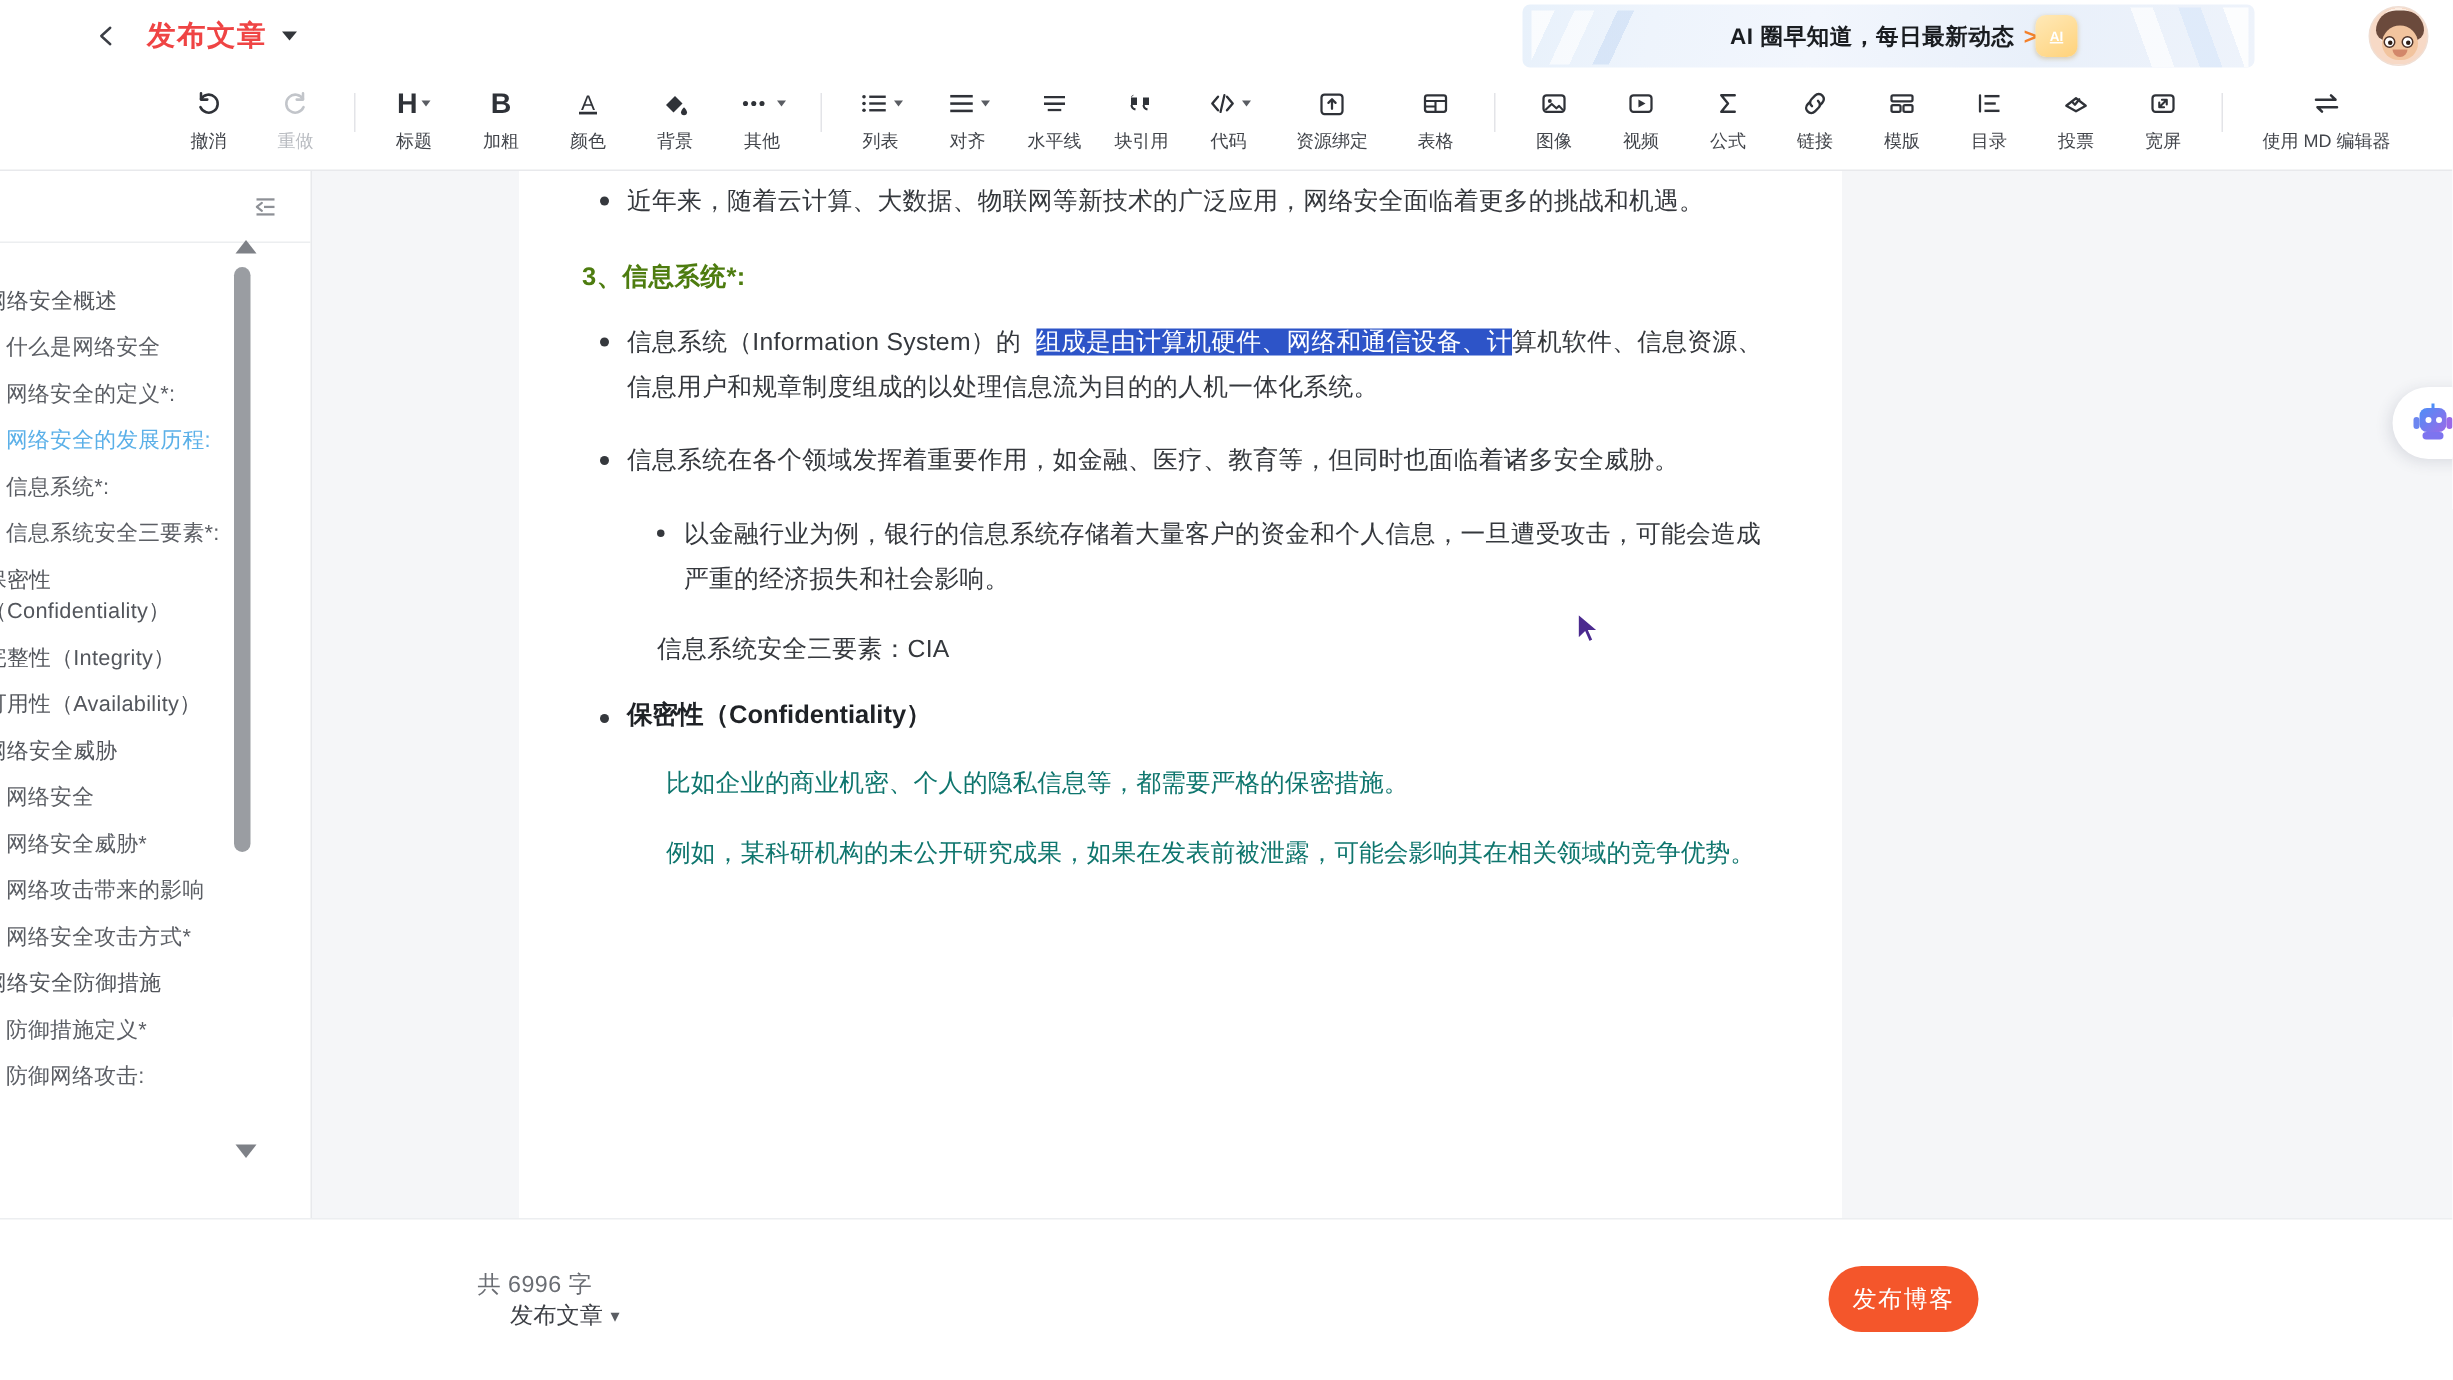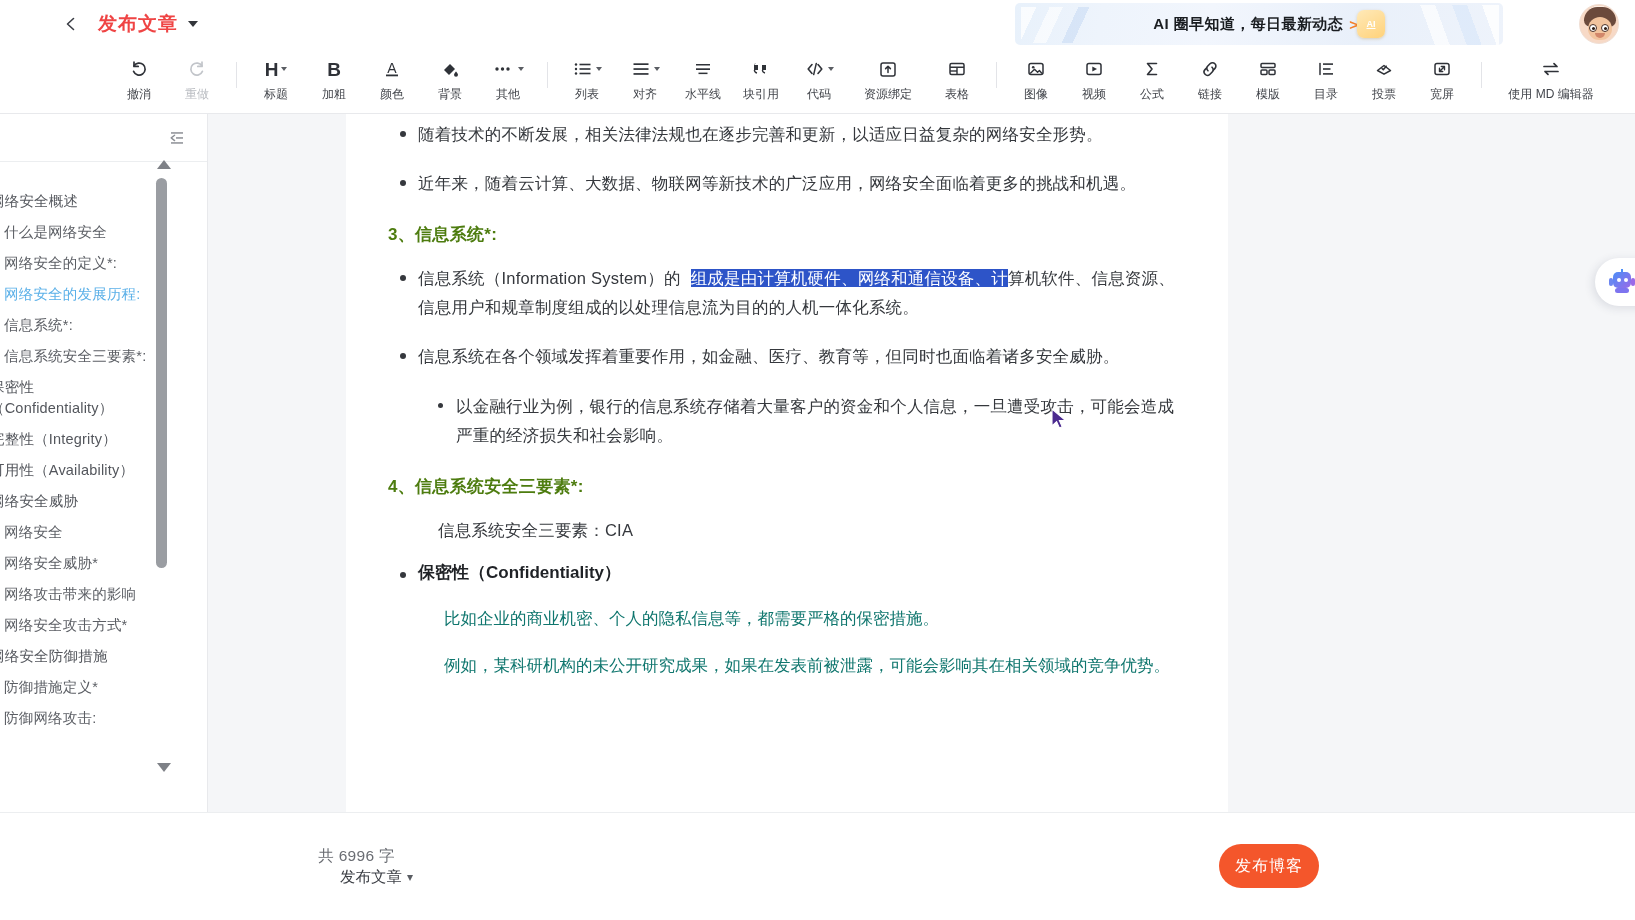--- a/index.html
+++ b/index.html
@@ -525,33 +525,31 @@
         <div class="toc-arrow-up"></div>
         <div class="toc-thumb"></div>
         <div class="toc-arrow-down"></div>
       </div>
     </div>
 
     <div class="page">
       <div class="page-content">
 
         <ul class="bul">
-          <li class="bul-item p-line">随着技术的不断发展，相关法律法规也在逐步完善和更新，以适应日益复杂的网络安全形势。</li>
           <li class="bul-item p-line">近年来，随着云计算、大数据、物联网等新技术的广泛应用，网络安全面临着更多的挑战和机遇。</li>
         </ul>
 
         <div class="h-sec">3、信息系统*:</div>
 
         <ul class="bul">
           <li class="bul-item p-line"><span>信息系统（Information System）的</span><span class="sel">组成是由计算机硬件、网络和通信设备、计</span><span>算机软件、信息资源、信息用户和规章制度组成的以处理信息流为目的的人机一体化系统。</span></li>
           <li class="bul-item p-line">信息系统在各个领域发挥着重要作用，如金融、医疗、教育等，但同时也面临着诸多安全威胁。</li>
           <li class="bul-item sub p-line">以金融行业为例，银行的信息系统存储着大量客户的资金和个人信息，一旦遭受攻击，可能会造成严重的经济损失和社会影响。</li>
         </ul>
 
-        <div class="h-sec">4、信息系统安全三要素*:</div>
         <div class="plain-ind p-line">信息系统安全三要素：CIA</div>
 
         <ul class="bul">
           <li class="bul-item bold-item">保密性（Confidentiality）</li>
         </ul>
 
         <div class="plain-ind2">比如企业的商业机密、个人的隐私信息等，都需要严格的保密措施。</div>
         <div class="plain-ind2">例如，某科研机构的未公开研究成果，如果在发表前被泄露，可能会影响其在相关领域的竞争优势。</div>
 
       </div>

